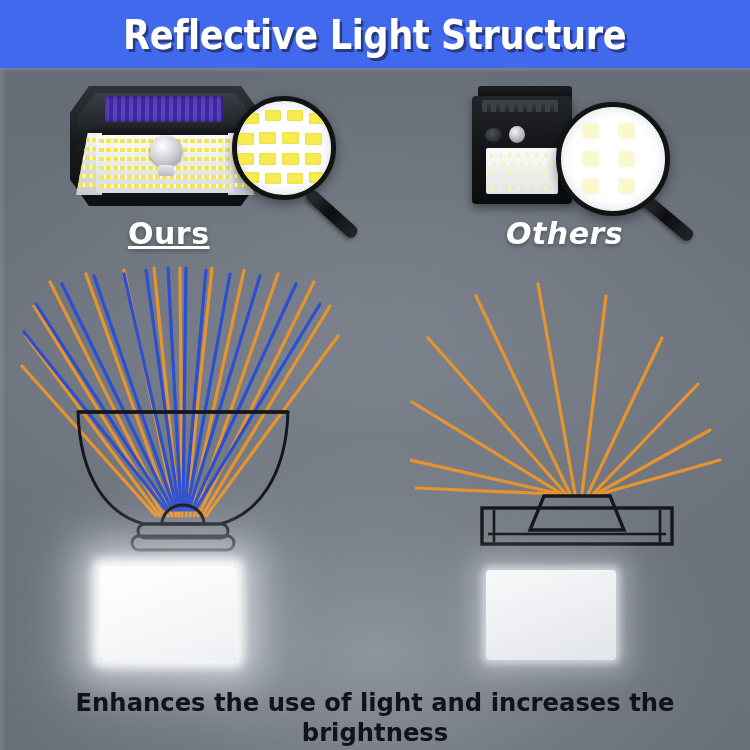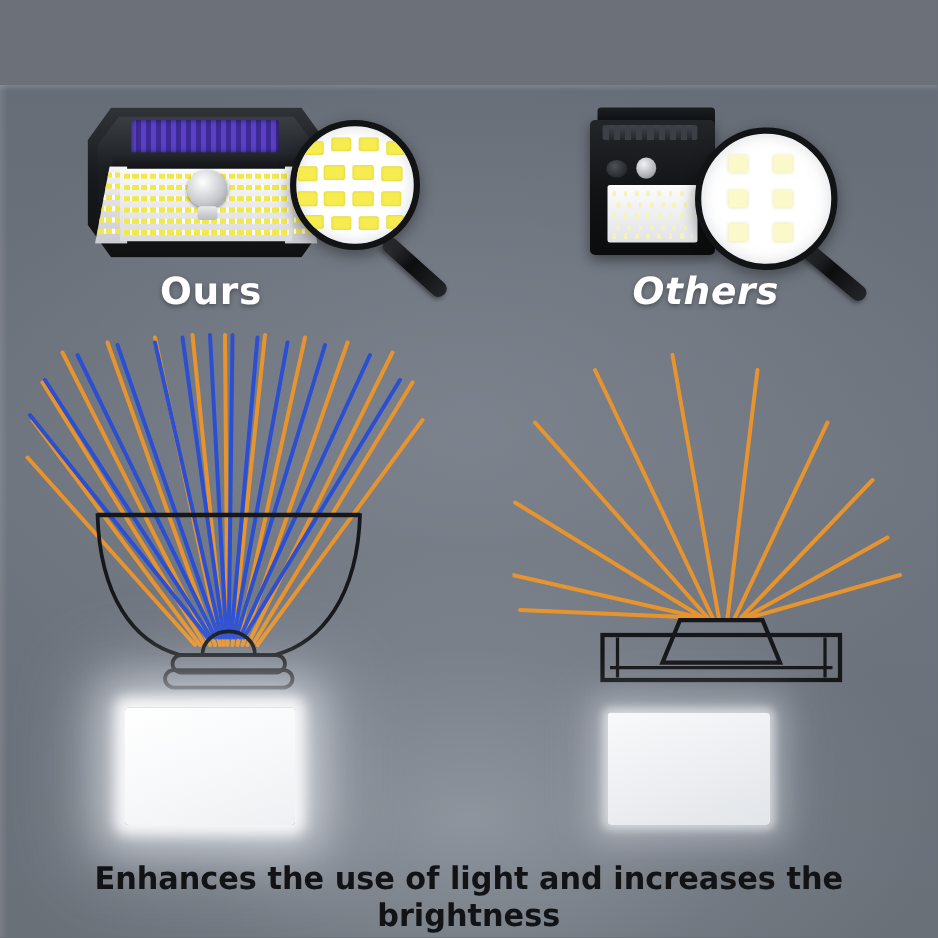--- a/index.html
+++ b/index.html
@@ -150,21 +150,21 @@
   .mag-others .chip{
     position:absolute;background:#fbf8c9;border-radius:2px;
     box-shadow:0 0 3px rgba(230,230,170,.8);
   }
 
   .caption-ours,.caption-others{
     position:absolute;color:#ffffff;font-size:30px;font-weight:600;
     font-family:"DejaVu Sans", sans-serif;letter-spacing:.5px;
     text-shadow:0 2px 4px rgba(0,0,0,.35);
   }
-  .caption-ours{left:128px;top:216px;}
+  .caption-ours{left:128px;top:216px;text-decoration:underline;}
   .caption-others{left:506px;top:216px;font-style:italic;}
 
   
   .diagram{position:absolute;}
   .diag-ours{left:20px;top:262px;width:330px;height:290px;}
   .diag-others{left:410px;top:282px;width:330px;height:270px;}
 
   
   .glow{position:absolute;border-radius:3px;}
   .glow-ours{
@@ -186,20 +186,23 @@
     font-size:25px;font-weight:700;line-height:1.18;
     transform:scaleX(0.97);
   }
   .footer-text span{display:block;}
 </style>
 </head>
 <body>
 
 <div id="page">
 
+  <div class="header">
+    <div class="header-title">Reflective Light Structure</div>
+  </div>
 
   <div class="body-bg"></div>
   <div class="edge-t"></div>
   <div class="edge-l"></div>
 
   <div class="lamp-ours">
     <div class="ours-body"></div>
     <div class="ours-inner"></div>
     <div class="ours-solar"></div>
     <div class="ours-shade"></div>

